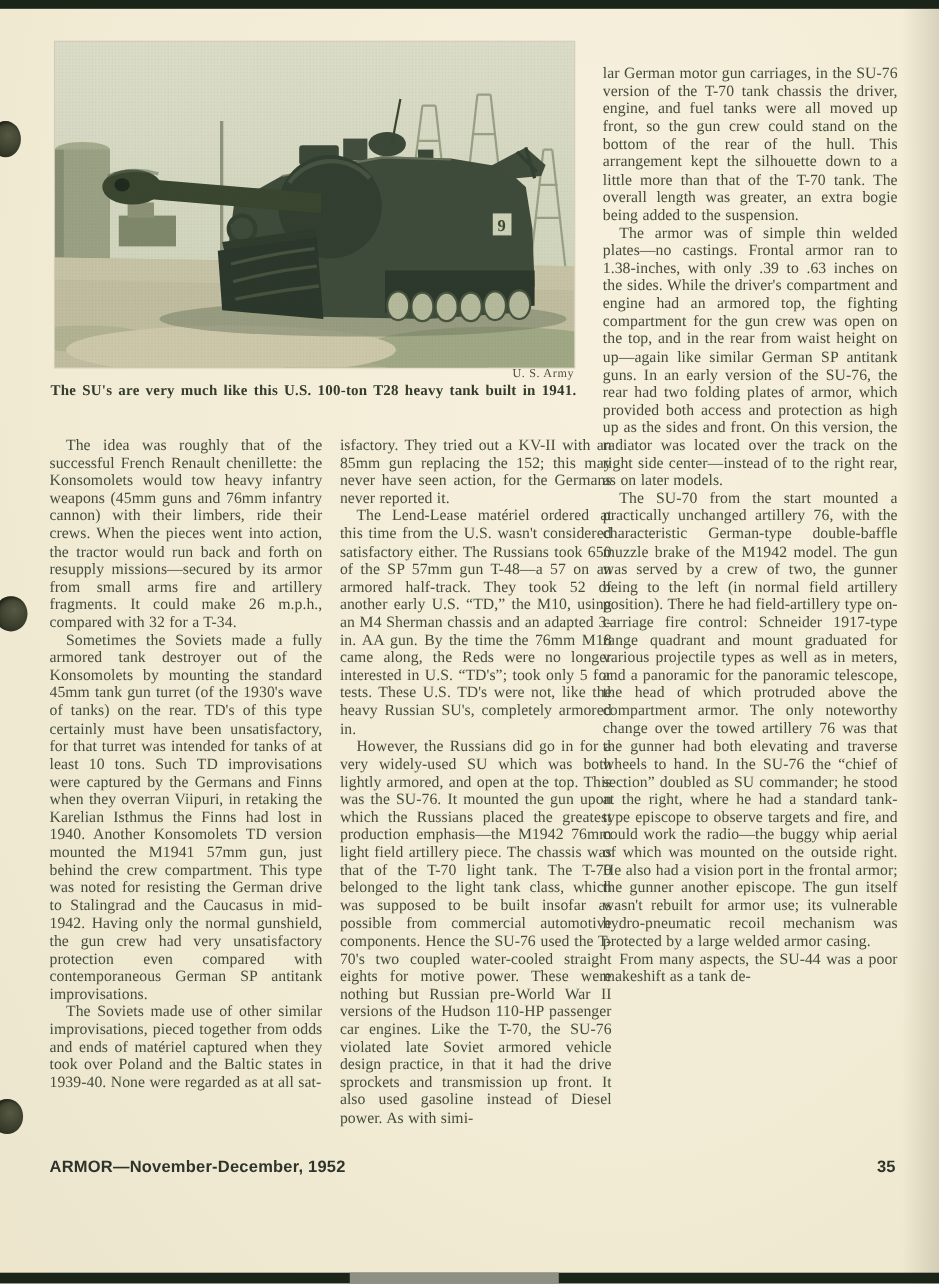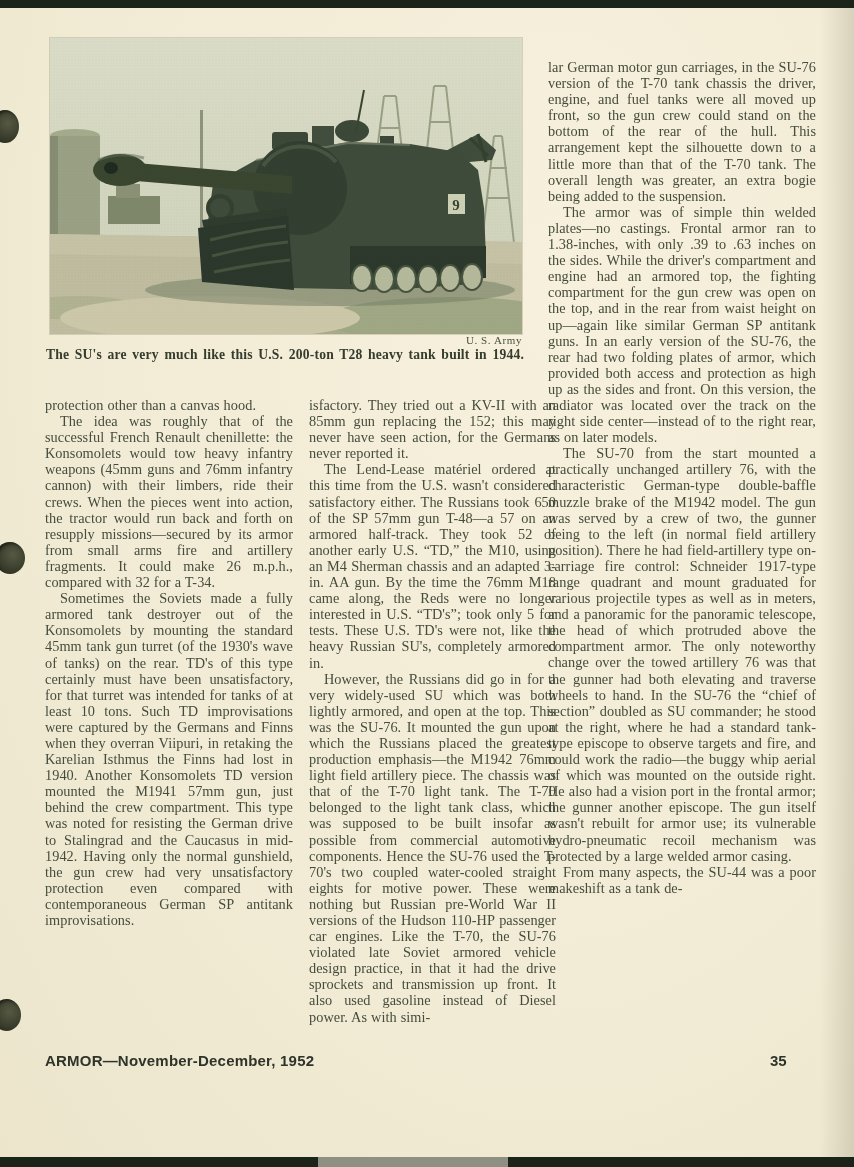--- a/index.html
+++ b/index.html
@@ -36,21 +36,21 @@
     letter-spacing:.05px;word-spacing:.4px;overflow:hidden;margin-top:20px;}
   .column p{margin:0;text-align:justify;}
   .column p.indent{text-indent:15px;}
   .col1{left:45px;top:377px;width:248px;height:674px;}
   .col2{left:309px;top:377px;width:247px;height:674px;}
   .col3{left:548px;top:39px;width:268px;height:1012px;}
 
   .footer-left{position:absolute;left:45px;top:1052px;
     font-family:"Liberation Sans","DejaVu Sans",sans-serif;
     font-weight:bold;font-size:15px;color:#2e342a;letter-spacing:.2px;text-align:center;}
-  .footer-page{position:absolute;left:770px;top:1052px;width:44px;text-align:left;
+  .footer-page{position:absolute;left:770px;top:1052px;width:44px;text-align:right;
     font-family:"Liberation Sans","DejaVu Sans",sans-serif;
     font-weight:bold;font-size:15px;color:#2e342a;}
 </style>
 </head>
 <body>
 
 <div class="page">
 
   <div class="bar-top"></div>
 
@@ -125,26 +125,26 @@
         <ellipse cx="422" cy="239" rx="10" ry="13"></ellipse>
       </g>
       <rect x="398" y="156" width="17" height="20" fill="#ccd0b4"></rect>
       <text x="406" y="172" font-size="15" font-weight="bold" fill="#3a4632" font-family="Liberation Serif, DejaVu Serif, serif" text-anchor="middle">9</text>
     </g>
 
     <rect width="472" height="296" fill="url(#grain)"></rect>
   </svg>
 
   <div class="credit">U. S. Army</div>
-  <div class="caption">The SU's are very much like this U.S. 200-ton T28 heavy tank built in 1944.</div>
+  <div class="caption">The SU's are very much like this U.S. 100-ton T28 heavy tank built in 1941.</div>
 
   <div class="column col1">
-      <p class="">protection other than a canvas hood.</p>
       <p class="indent">The idea was roughly that of the successful French Renault chenillette: the Konsomolets would tow heavy infantry weapons (45mm guns and 76mm infantry cannon) with their limbers, ride their crews. When the pieces went into action, the tractor would run back and forth on resupply missions—secured by its armor from small arms fire and artillery fragments. It could make 26 m.p.h., compared with 32 for a T-34.</p>
       <p class="indent">Sometimes the Soviets made a fully armored tank destroyer out of the Konsomolets by mounting the standard 45mm tank gun turret (of the 1930's wave of tanks) on the rear. TD's of this type certainly must have been unsatisfactory, for that turret was intended for tanks of at least 10 tons. Such TD improvisations were captured by the Germans and Finns when they overran Viipuri, in retaking the Karelian Isthmus the Finns had lost in 1940. Another Konsomolets TD version mounted the M1941 57mm gun, just behind the crew compartment. This type was noted for resisting the German drive to Stalingrad and the Caucasus in mid-1942. Having only the normal gunshield, the gun crew had very unsatisfactory protection even compared with contemporaneous German SP antitank improvisations.</p>
+      <p class="indent">The Soviets made use of other similar improvisations, pieced together from odds and ends of matériel captured when they took over Poland and the Baltic states in 1939-40. None were regarded as at all sat-</p>
     </div>
   <div class="column col2">
       <p class="">isfactory. They tried out a KV-II with an 85mm gun replacing the 152; this may never have seen action, for the Germans never reported it.</p>
       <p class="indent">The Lend-Lease matériel ordered at this time from the U.S. wasn't considered satisfactory either. The Russians took 650 of the SP 57mm gun T-48—a 57 on an armored half-track. They took 52 of another early U.S. “TD,” the M10, using an M4 Sherman chassis and an adapted 3-in. AA gun. By the time the 76mm M18 came along, the Reds were no longer interested in U.S. “TD's”; took only 5 for tests. These U.S. TD's were not, like the heavy Russian SU's, completely armored in.</p>
       <p class="indent">However, the Russians did go in for a very widely-used SU which was both lightly armored, and open at the top. This was the SU-76. It mounted the gun upon which the Russians placed the greatest production emphasis—the M1942 76mm light field artillery piece. The chassis was that of the T-70 light tank. The T-70 belonged to the light tank class, which was supposed to be built insofar as possible from commercial automotive components. Hence the SU-76 used the T-70's two coupled water-cooled straight eights for motive power. These were nothing but Russian pre-World War II versions of the Hudson 110-HP passenger car engines. Like the T-70, the SU-76 violated late Soviet armored vehicle design practice, in that it had the drive sprockets and transmission up front. It also used gasoline instead of Diesel power. As with simi-</p>
     </div>
   <div class="column col3">
       <p class="">lar German motor gun carriages, in the SU-76 version of the T-70 tank chassis the driver, engine, and fuel tanks were all moved up front, so the gun crew could stand on the bottom of the rear of the hull. This arrangement kept the silhouette down to a little more than that of the T-70 tank. The overall length was greater, an extra bogie being added to the suspension.</p>
       <p class="indent">The armor was of simple thin welded plates—no castings. Frontal armor ran to 1.38-inches, with only .39 to .63 inches on the sides. While the driver's compartment and engine had an armored top, the fighting compartment for the gun crew was open on the top, and in the rear from waist height on up—again like similar German SP antitank guns. In an early version of the SU-76, the rear had two folding plates of armor, which provided both access and protection as high up as the sides and front. On this version, the radiator was located over the track on the right side center—instead of to the right rear, as on later models.</p>
       <p class="indent">The SU-70 from the start mounted a practically unchanged artillery 76, with the characteristic German-type double-baffle muzzle brake of the M1942 model. The gun was served by a crew of two, the gunner being to the left (in normal field artillery position). There he had field-artillery type on-carriage fire control: Schneider 1917-type range quadrant and mount graduated for various projectile types as well as in meters, and a panoramic for the panoramic telescope, the head of which protruded above the compartment armor. The only noteworthy change over the towed artillery 76 was that the gunner had both elevating and traverse wheels to hand. In the SU-76 the “chief of section” doubled as SU commander; he stood at the right, where he had a standard tank-type episcope to observe targets and fire, and could work the radio—the buggy whip aerial of which was mounted on the outside right. He also had a vision port in the frontal armor; the gunner another episcope. The gun itself wasn't rebuilt for armor use; its vulnerable hydro-pneumatic recoil mechanism was protected by a large welded armor casing.</p>

